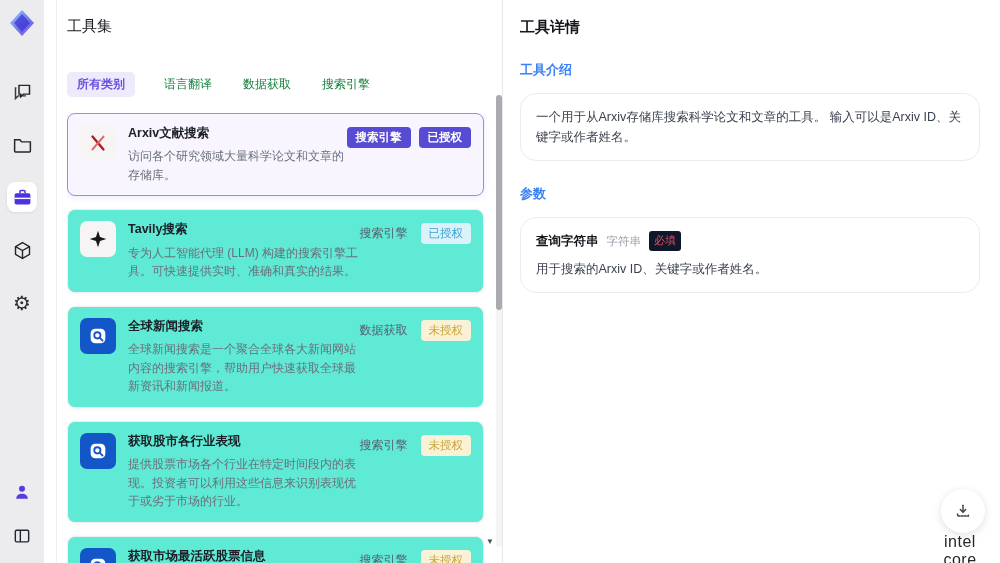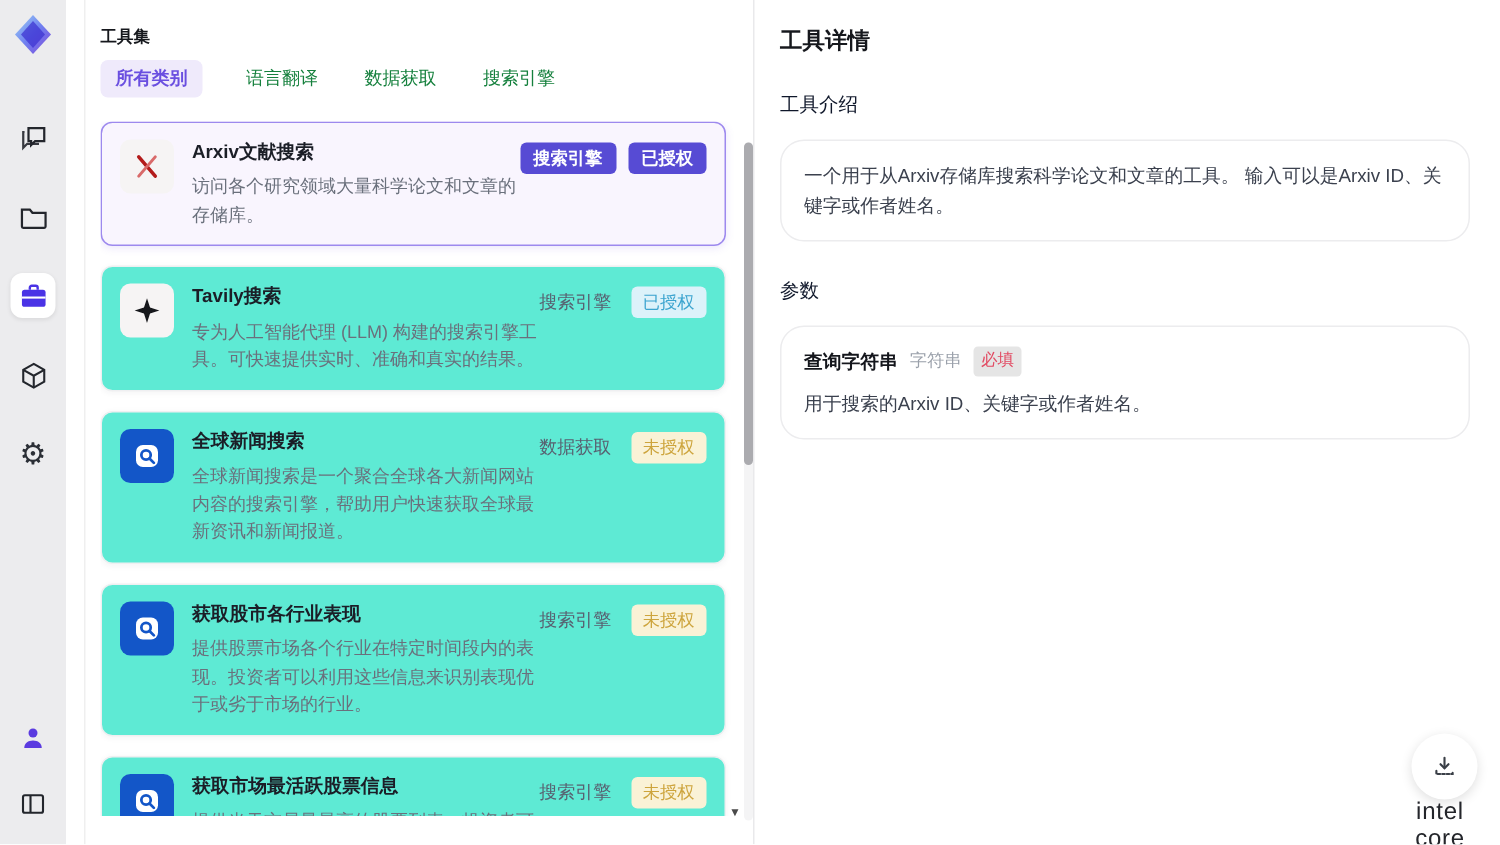--- a/index.html
+++ b/index.html
@@ -13,21 +13,21 @@
   .rail-icons { margin-top:38px; display:flex; flex-direction:column; gap:23px; align-items:center; }
   .rail-btn { width:30px; height:30px; display:flex; align-items:center; justify-content:center; border-radius:8px; cursor:pointer; }
   .rail-btn.active { background:#fff; box-shadow:0 1px 3px rgba(0,0,0,.08); }
   .rail-bottom { position:absolute; bottom:12px; left:0; width:44px; display:flex; flex-direction:column; gap:14px; align-items:center; }
   .gear-glyph { font-size:20px; color:#2b2f36; line-height:1; }
 
   .edge-line { position:absolute; left:56px; top:0; width:1px; height:100%; background:#efefef; }
 
   
   .list-panel { position:absolute; left:57px; top:0; width:445px; height:100%; padding:17px 6px 0 10px; }
-  .list-title { font-size:11px; font-weight:bold; color:#16181d; margin-bottom:8px; }
+  .list-title { font-size:15px; font-weight:normal; color:#16181d; margin-bottom:36px; }
   .tabs { display:flex; align-items:center; gap:27px; margin-bottom:16px; }
   .tab { font-size:12px; color:#15803d; cursor:pointer; padding:4px 2px; }
   .tab.active { color:#6a4fe0; background:#efeafb; padding:4px 10px; border-radius:5px; font-weight:bold; }
 
   .cards { position:relative; display:flex; flex-direction:column; gap:13px; padding-right:12px; height:463px; overflow:hidden; }
   .card { display:flex; align-items:flex-start; background:#5eead4; border:1px solid #efeff1; border-radius:8px; padding:11px 12px; box-shadow:0 1px 4px rgba(30,30,50,.05); cursor:pointer; }
   .card.selected { border:1.5px solid #9d89ee; background:#f9f5fe; box-shadow:0 1px 6px rgba(120,90,230,.15); }
   .t-icon { flex:0 0 36px; width:36px; height:36px; border-radius:7px; display:flex; align-items:center; justify-content:center; margin-right:12px; }
   .t-icon.lt { background:#f6f4f4; }
   .t-icon.blue { background:#1356c8; }
@@ -42,26 +42,26 @@
 
   .vscroll { position:absolute; right:0; top:3px; width:6px; height:452px; background:#f4f4f5; border-radius:3px; }
   .vthumb { position:absolute; top:0; left:0; width:6px; height:215px; background:#ababaf; border-radius:3px; cursor:pointer; }
   .scroll-arrow { position:absolute; right:8px; bottom:17px; font-size:8px; color:#4a4a4a; cursor:pointer; line-height:1; }
 
   .divider { position:absolute; left:502px; top:0; width:1px; height:100%; background:#e9e9eb; }
 
   
   .detail { position:absolute; left:503px; top:0; right:0; height:100%; padding:18px 20px 0 17px; }
   .d-title { font-size:15px; font-weight:bold; color:#16181d; margin-bottom:24px; }
-  .d-sub { font-size:13px; font-weight:normal; color:#0f172a; margin-bottom:14px; }
+  .d-sub { font-size:13px; font-weight:bold; color:#3b82f6; margin-bottom:14px; }
   .d-box { border:1px solid #ececee; border-radius:16px; padding:13px 15px; font-size:12.5px; color:#3b414e; line-height:1.6; margin-bottom:24px; background:#fff; }
   .p-line { display:flex; align-items:center; gap:8px; margin-bottom:9px; }
   .p-name { font-size:12.5px; font-weight:bold; color:#14161c; }
   .p-type { font-size:11.5px; color:#9aa0aa; }
-  .p-req { font-size:11px; color:#e24b63; background:#e5e5e5; padding:1px 5px; border-radius:3px; }
+  .p-req { font-size:11px; color:#e24b63; background:#0f172a; padding:1px 5px; border-radius:3px; }
   .p-desc { font-size:12.5px; color:#3b414e; line-height:1.5; }
 
   
   .dl-btn { position:absolute; left:941px; top:489px; width:44px; height:44px; border-radius:50%; background:#fff; box-shadow:0 2px 8px rgba(0,0,0,.13); display:flex; align-items:center; justify-content:center; cursor:pointer; z-index:4; }
   .intel-badge { position:absolute; left:928px; top:533px; width:64px; text-align:center; z-index:4; }
   .intel-line1 { font-size:16px; color:#24262b; letter-spacing:.5px; }
   .intel-line2 { font-size:7px; color:#c9cacd; letter-spacing:1px; margin-top:1px; text-align:right; }
 </style>
 </head>
 <body>

